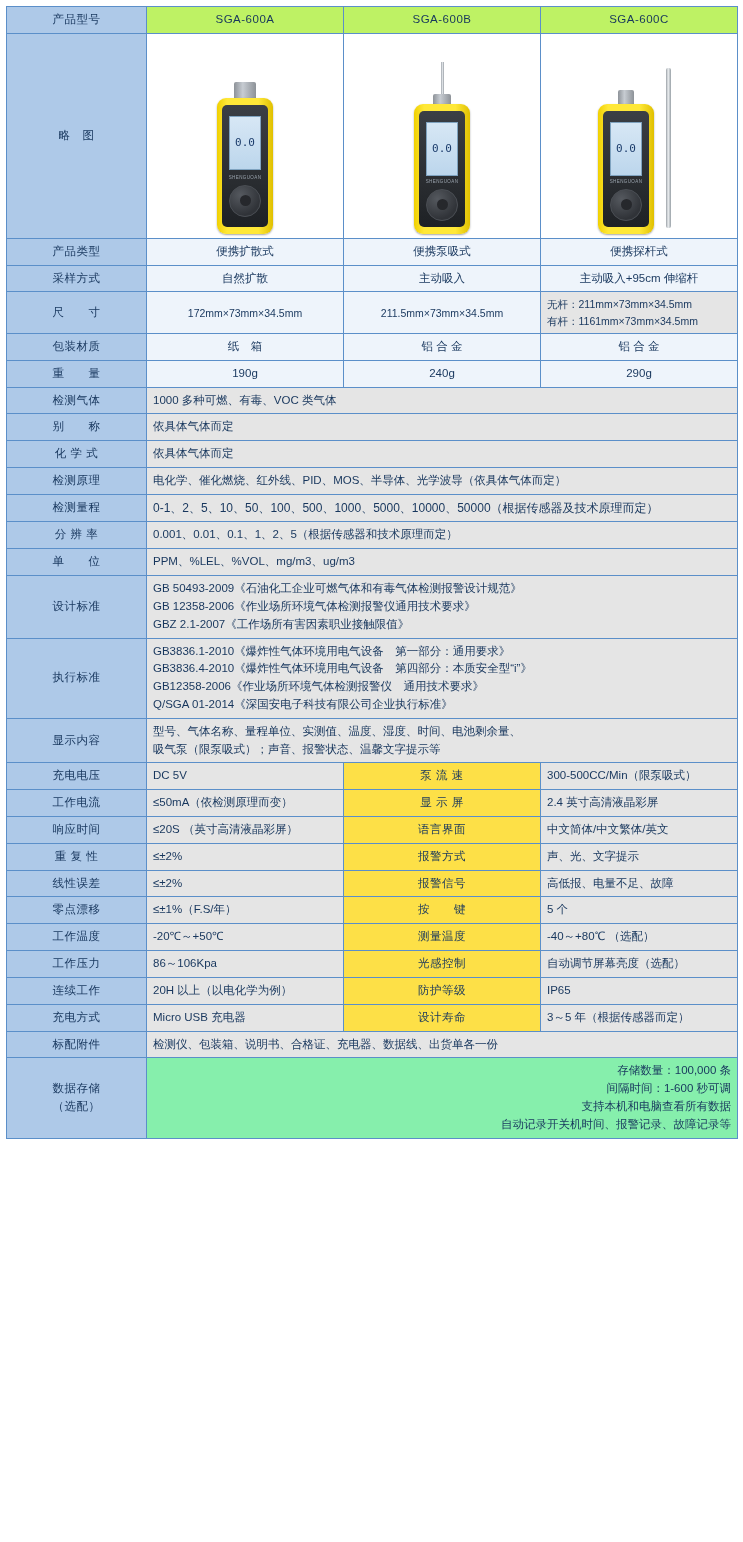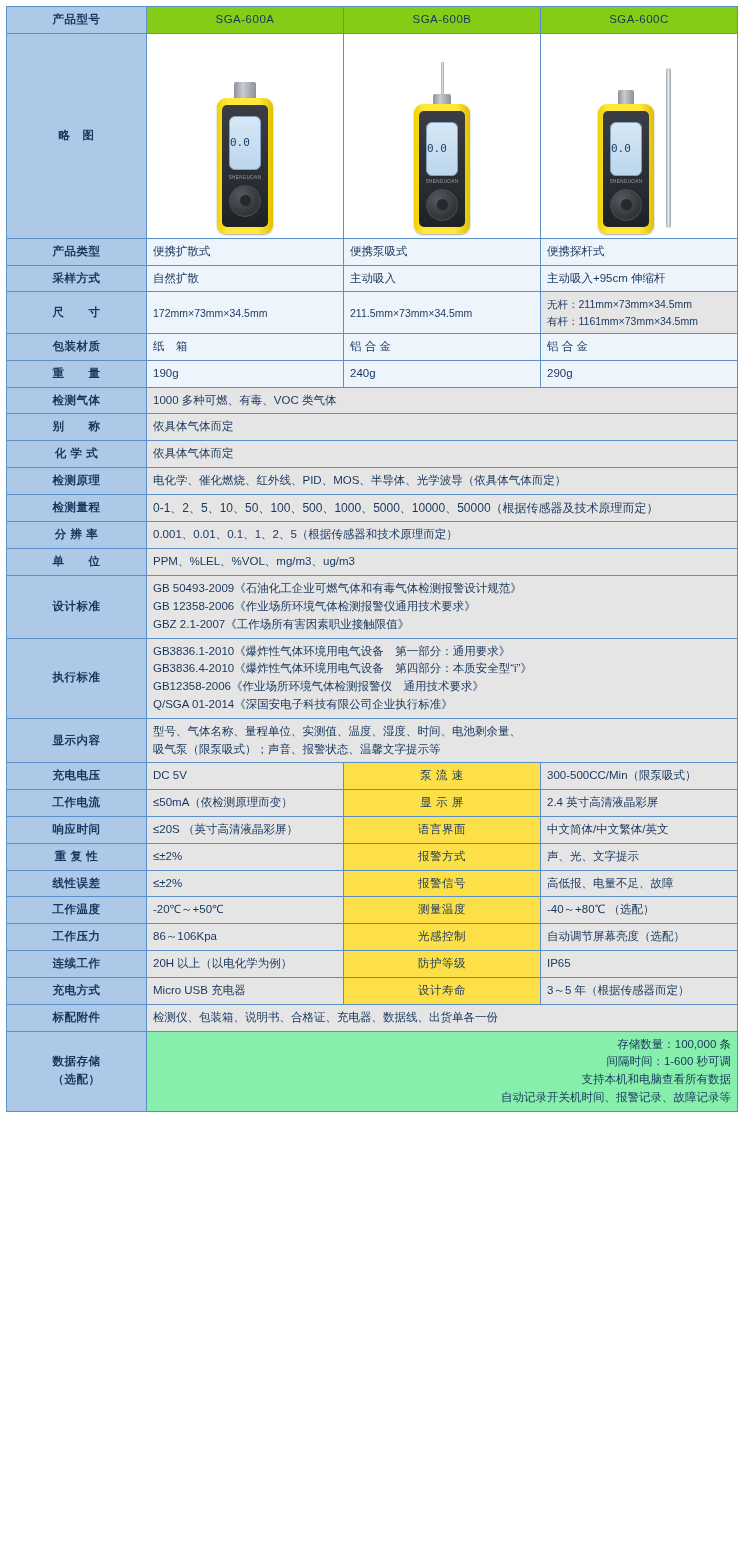--- a/index.html
+++ b/index.html
@@ -28,44 +28,44 @@
     vertical-align: middle;
     font-size: 11.5px;
     color: #17365d;
     padding: 4px 6px;
     line-height: 1.55;
   }
   
   td.lbl {
     background: #aec9e8;
     color: #14325c;
-    font-weight: bold;
+    font-weight: normal;
     text-align: center;
     font-size: 12.5px;
     letter-spacing: 0.5px;
   }
   td.lbl2 {
     background: #fde047;
     color: #14325c;
     font-weight: normal;
     text-align: center;
     font-size: 12.5px;
     letter-spacing: 0.5px;
   }
   td.val {
     background: #eef4fb;
-    text-align: left;
+    text-align: center;
   }
   td.valL {
     background: #e5e5e5;
     text-align: left;
     padding-left: 10px;
   }
   td.model {
-    background: #84cc16;
+    background: #bef264;
     color: #14325c;
     text-align: center;
     font-size: 12.5px;
     letter-spacing: 0.5px;
   }
   td.imgcell {
     background: #ffffff;
     height: 196px;
     text-align: center;
     padding: 0;
@@ -99,25 +99,26 @@
     border-radius: 5px;
   }
   .screen {
     position: absolute;
     left: 7px;
     right: 7px;
     top: 11px;
     height: 52px;
     background: linear-gradient(180deg,#d7e7f5 0%, #bcd6ec 100%);
     border: 1px solid #7fa3c0;
-    border-radius: 6px;
+    border-radius: 0;
     color: #123;
     font-size: 8px;
     display: flex;
     align-items: center;
+    justify-content: center;
   }
   .screen .rd {
     font-size: 11px;
     color: #1b3b6b;
     font-family: "DejaVu Sans Mono", monospace;
   }
   .brand {
     position: absolute;
     left: 0; right: 0;
     text-align: center;
@@ -368,20 +369,26 @@
         <td class="lbl2">报警方式</td>
         <td class="valL">声、光、文字提示</td>
       </tr>
       <tr>
         <td class="lbl">线性误差</td>
         <td class="valL">≤±2%</td>
         <td class="lbl2">报警信号</td>
         <td class="valL">高低报、电量不足、故障</td>
       </tr>
       <tr>
+        <td class="lbl">零点漂移</td>
+        <td class="valL">≤±1%（F.S/年）</td>
+        <td class="lbl2">按　　键</td>
+        <td class="valL">5 个</td>
+      </tr>
+      <tr>
         <td class="lbl">工作温度</td>
         <td class="valL">-20℃～+50℃</td>
         <td class="lbl2">测量温度</td>
         <td class="valL">-40～+80℃ （选配）</td>
       </tr>
       <tr>
         <td class="lbl">工作压力</td>
         <td class="valL">86～106Kpa</td>
         <td class="lbl2">光感控制</td>
         <td class="valL">自动调节屏幕亮度（选配）</td>

